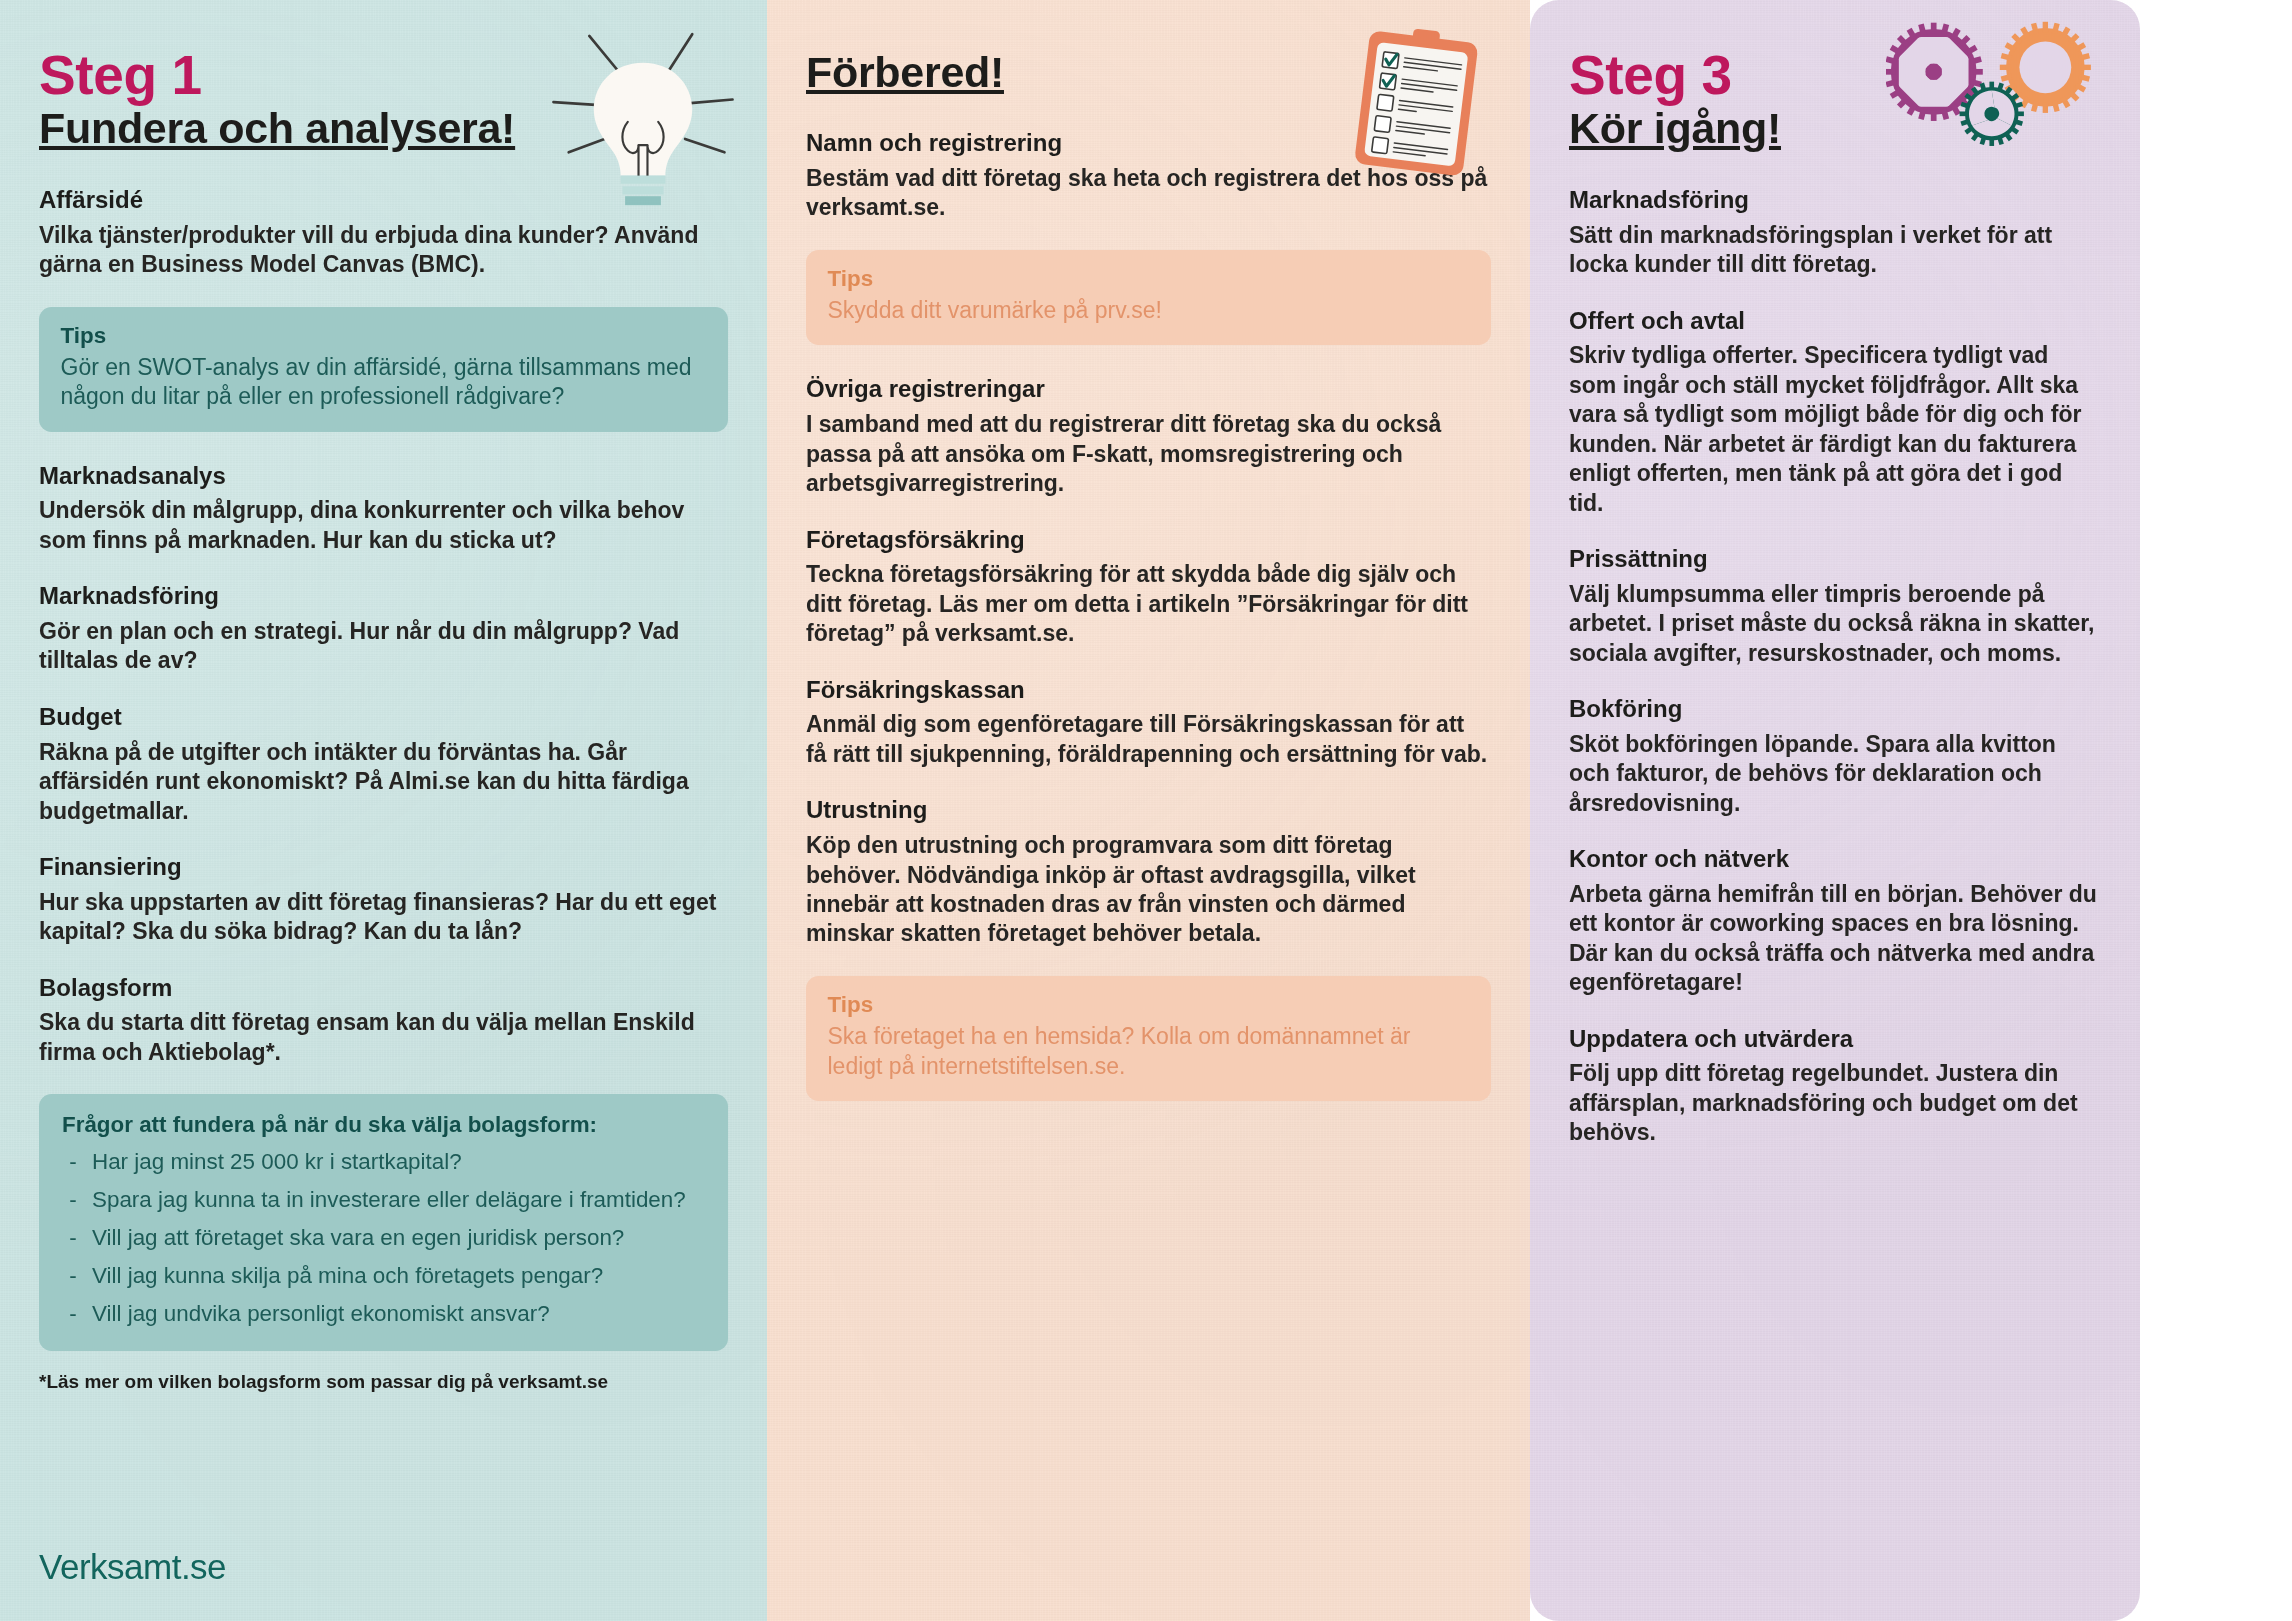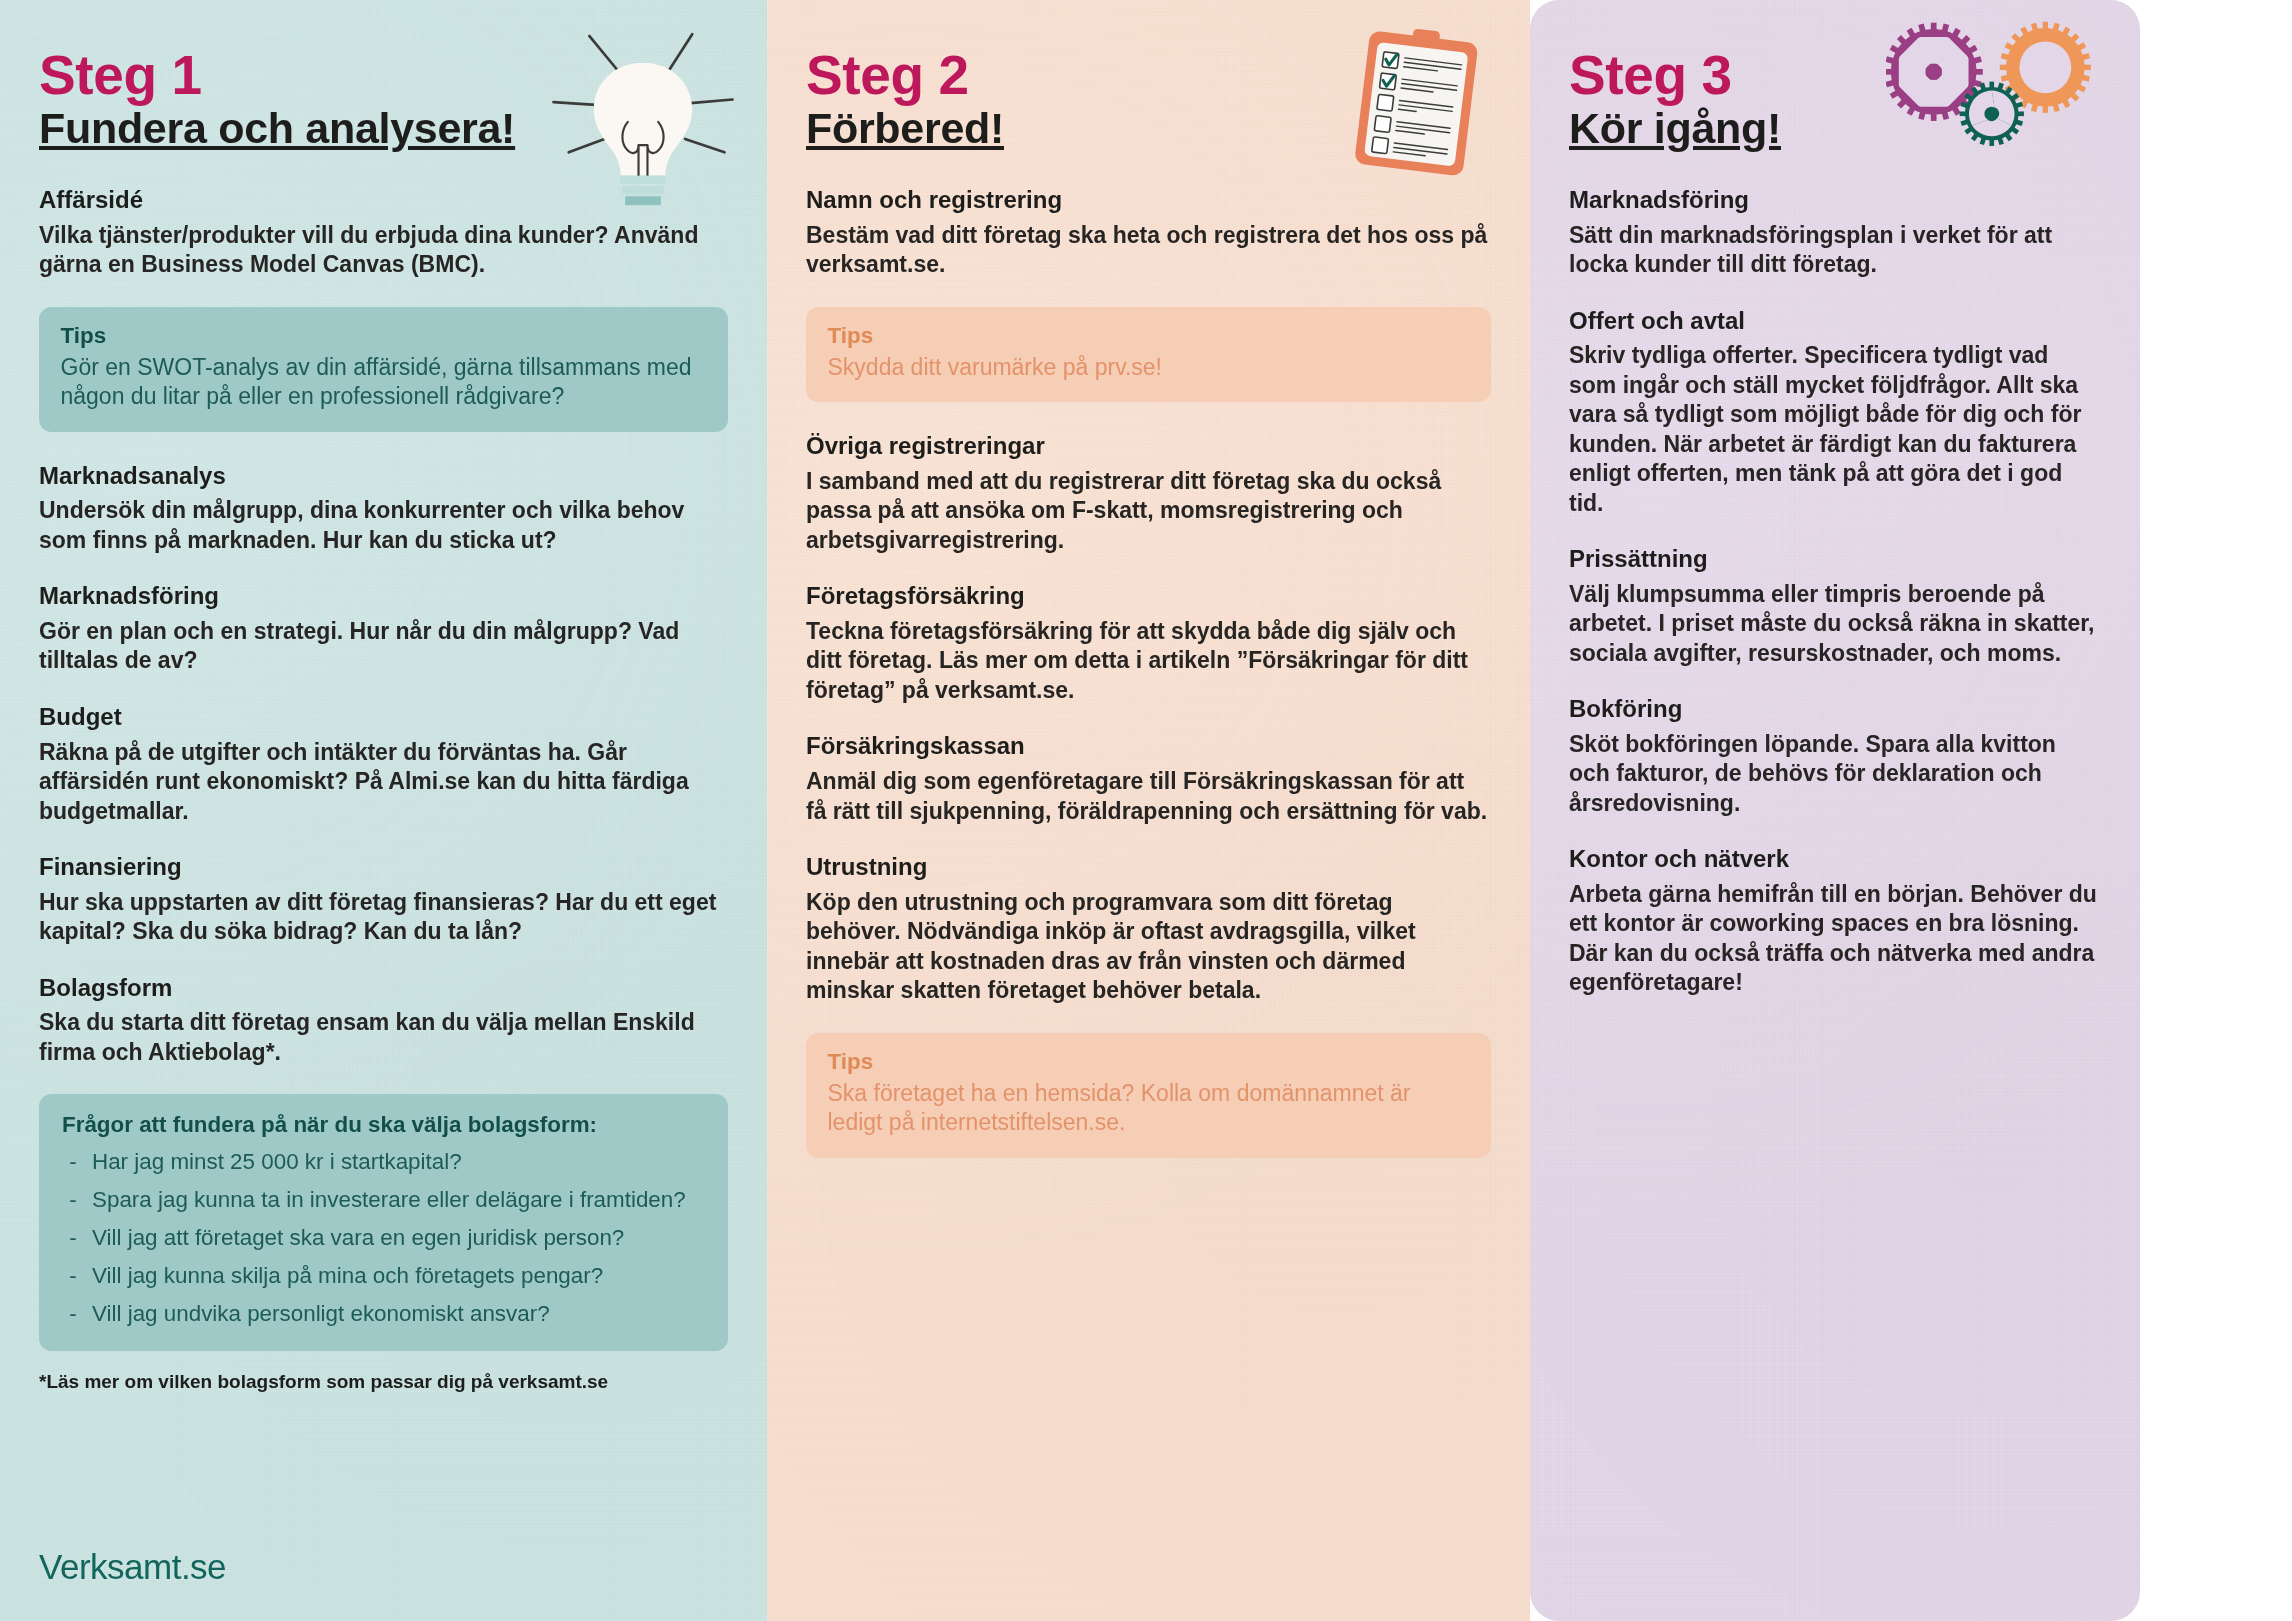--- a/index.html
+++ b/index.html
@@ -328,21 +328,20 @@
             <line x1="68" y1="138" x2="128" y2="138"></line>
             <line x1="68" y1="143" x2="128" y2="143"></line>
             <line x1="68" y1="148" x2="104" y2="148"></line>
           </g>
         </g>
       </svg>
     </div>
 
     <div class="col-inner">
       <div class="step-head">
-        <p class="step-num">Steg 2</p>
         <p class="step-sub">Förbered!</p>
       </div>
 
       <div class="section">
         <p class="sec-title">Namn och registrering</p>
         <p class="sec-body">Bestäm vad ditt företag ska heta och registrera det hos oss på verksamt.se.</p>
       </div>
 
       <div class="tipbox peach">
         <p class="tip-label">Tips</p>
@@ -521,17 +520,21 @@
       <div class="section">
         <p class="sec-title">Bokföring</p>
         <p class="sec-body">Sköt bokföringen löpande. Spara alla kvitton och fakturor, de behövs för deklaration och årsredovisning.</p>
       </div>
 
       <div class="section">
         <p class="sec-title">Kontor och nätverk</p>
         <p class="sec-body">Arbeta gärna hemifrån till en början. Behöver du ett kontor är coworking spaces en bra lösning. Där kan du också träffa och nätverka med andra egenföretagare!</p>
       </div>
 
+      <div class="section">
+        <p class="sec-title">Uppdatera och utvärdera</p>
+        <p class="sec-body">Följ upp ditt företag regelbundet. Justera din affärsplan, marknadsföring och budget om det behövs.</p>
+      </div>
     </div>
   </div>
 
 </div>
 
 
 </body></html>

